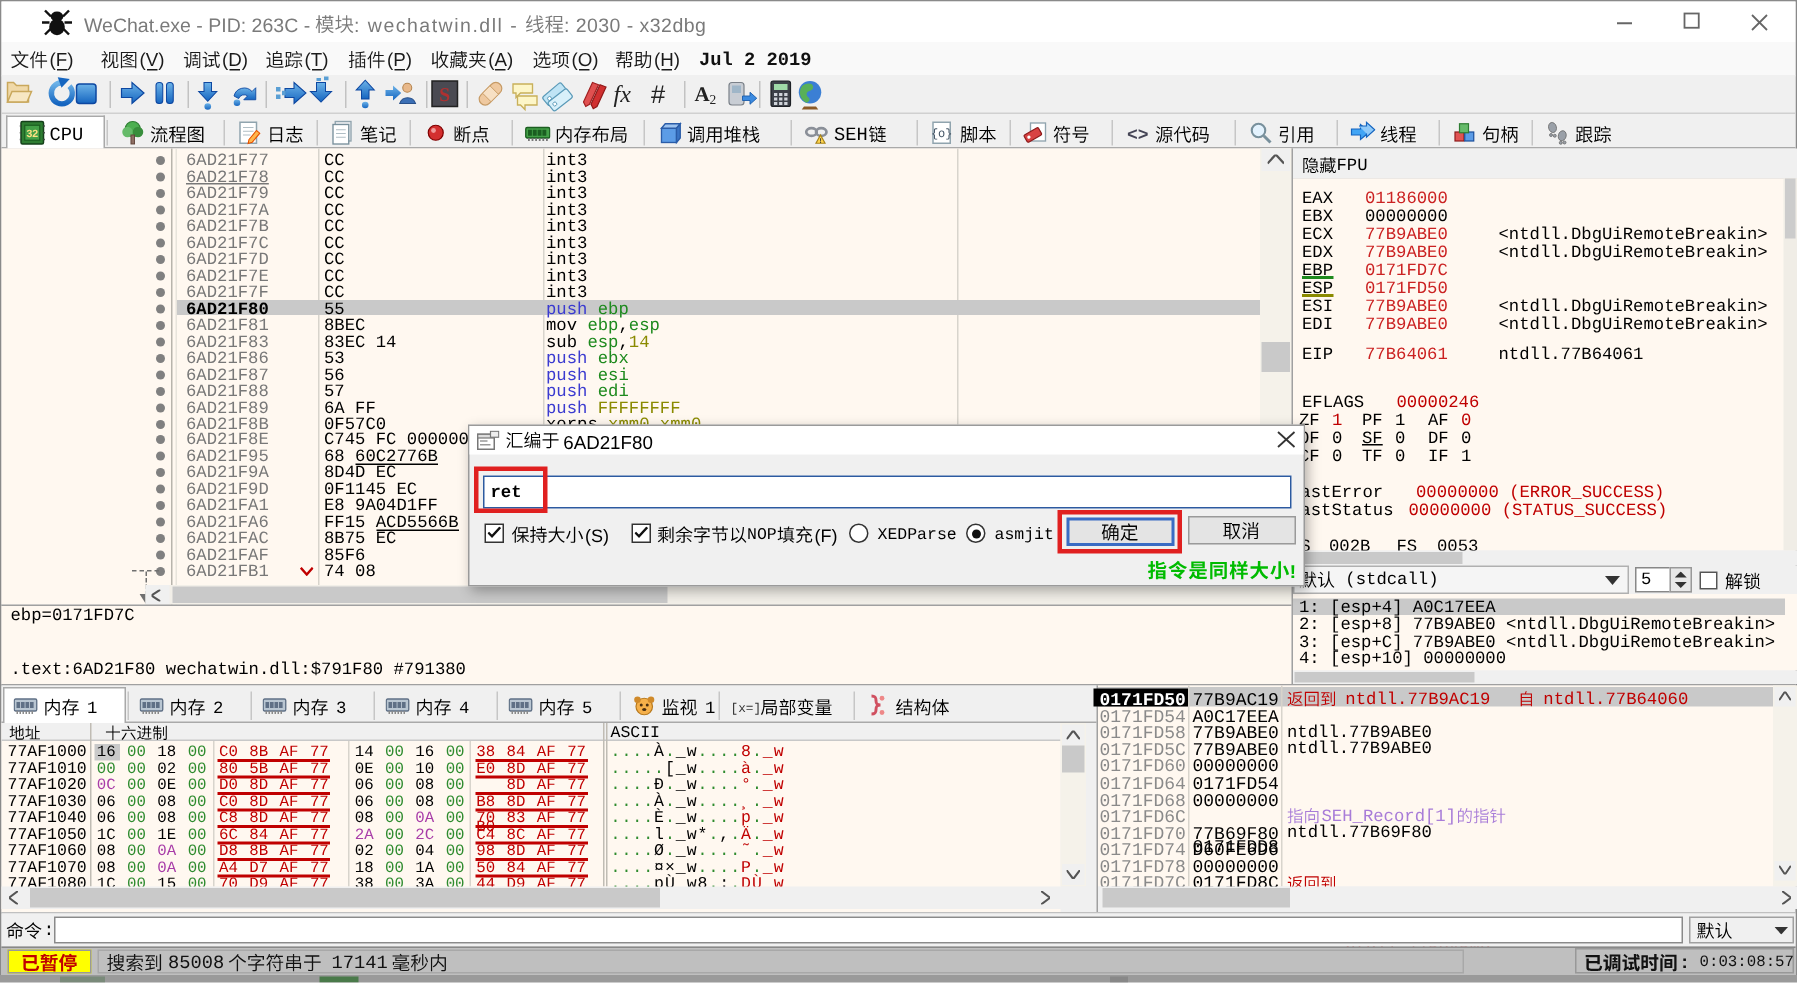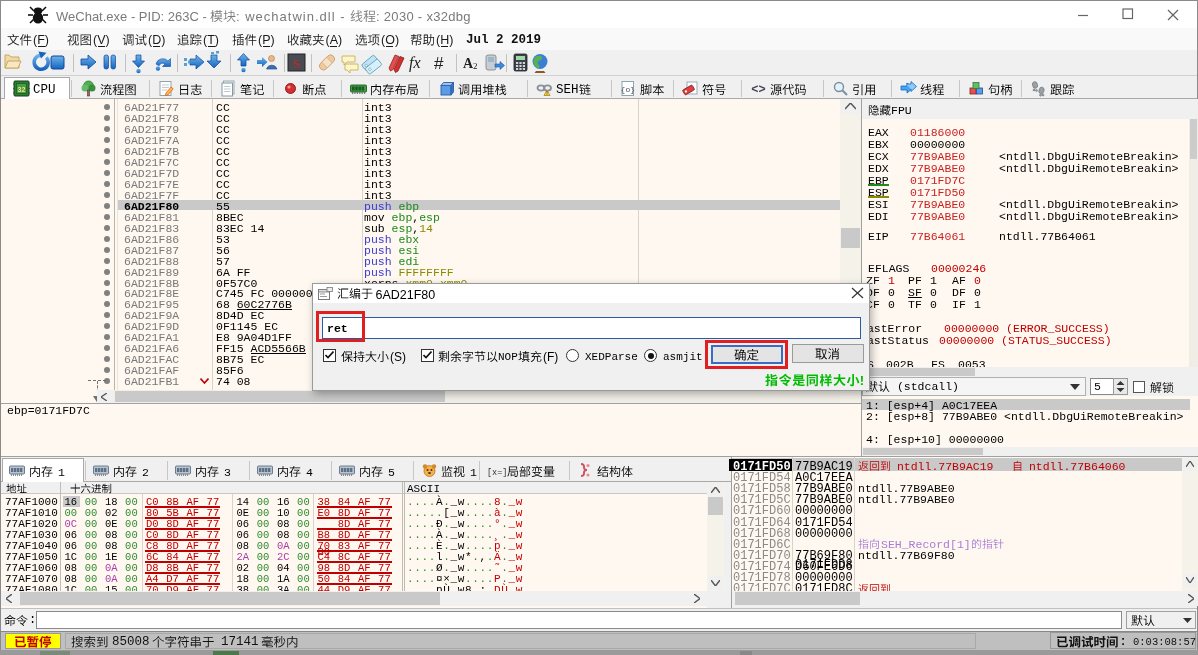--- a/index.html
+++ b/index.html
@@ -338,21 +338,21 @@
 <div style="position:absolute;left:362px;top:99px;width:1px;height:291px;background:#d8d4cc"></div>
 <div style="position:absolute;left:638px;top:99px;width:1px;height:291px;background:#d8d4cc"></div>
 <div style="position:absolute;left:114px;top:99px;width:1px;height:304px;background:#b8b4ac"></div>
 <div style="position:absolute;left:117px;top:99px;width:1px;height:304px;background:#e8e4dc"></div>
 <div style="position:absolute;left:118px;top:199.8px;width:722px;height:10.7px;background:#c9c9c9"></div>
 <div style="position:absolute;left:104px;top:104.3px;width:6px;height:6px;border-radius:3px;background:#808080"></div>
 <span style="position:absolute;left:124px;top:102.3px;font:11.5px 'Liberation Mono',monospace;line-height:1;color:#787878;white-space:pre;">6AD21F77</span>
 <span style="position:absolute;left:216px;top:102.3px;font:11.5px 'Liberation Mono',monospace;line-height:1;color:#000;white-space:pre;">CC</span>
 <span style="position:absolute;left:364px;top:102.3px;font:11.5px 'Liberation Mono',monospace;line-height:1;color:#000;white-space:pre;">int3</span>
 <div style="position:absolute;left:104px;top:115.2px;width:6px;height:6px;border-radius:3px;background:#808080"></div>
-<span style="position:absolute;left:124px;top:113.25px;font:11.5px 'Liberation Mono',monospace;line-height:1;color:#787878;white-space:pre;">6AD21F78</span>
+<span style="position:absolute;left:124px;top:113.25px;font:11.5px 'Liberation Mono',monospace;line-height:1;color:#787878;white-space:pre;text-decoration:underline;">6AD21F78</span>
 <span style="position:absolute;left:216px;top:113.25px;font:11.5px 'Liberation Mono',monospace;line-height:1;color:#000;white-space:pre;">CC</span>
 <span style="position:absolute;left:364px;top:113.25px;font:11.5px 'Liberation Mono',monospace;line-height:1;color:#000;white-space:pre;">int3</span>
 <div style="position:absolute;left:104px;top:126.2px;width:6px;height:6px;border-radius:3px;background:#808080"></div>
 <span style="position:absolute;left:124px;top:124.19999999999999px;font:11.5px 'Liberation Mono',monospace;line-height:1;color:#787878;white-space:pre;">6AD21F79</span>
 <span style="position:absolute;left:216px;top:124.19999999999999px;font:11.5px 'Liberation Mono',monospace;line-height:1;color:#000;white-space:pre;">CC</span>
 <span style="position:absolute;left:364px;top:124.19999999999999px;font:11.5px 'Liberation Mono',monospace;line-height:1;color:#000;white-space:pre;">int3</span>
 <div style="position:absolute;left:104px;top:137.1px;width:6px;height:6px;border-radius:3px;background:#808080"></div>
 <span style="position:absolute;left:124px;top:135.14999999999998px;font:11.5px 'Liberation Mono',monospace;line-height:1;color:#787878;white-space:pre;">6AD21F7A</span>
 <span style="position:absolute;left:216px;top:135.14999999999998px;font:11.5px 'Liberation Mono',monospace;line-height:1;color:#000;white-space:pre;">CC</span>
 <span style="position:absolute;left:364px;top:135.14999999999998px;font:11.5px 'Liberation Mono',monospace;line-height:1;color:#000;white-space:pre;">int3</span>
@@ -467,20 +467,21 @@
 <div style="position:absolute;left:115px;top:391px;width:330px;height:11px;background:#c9c9c9"></div>
 <div style="position:absolute;left:840px;top:99px;width:21px;height:304px;background:#f5f2ea"></div>
 <div style="position:absolute;left:841px;top:99px;width:19px;height:15px;background:#f0f0f0"></div>
 <svg style="position:absolute;left:845px;top:103px" width="11" height="7">
       <path d="M0 6 L5.5 0 L11 6" fill="none" stroke="#555" stroke-width="1.5"></path>
     </svg>
 <div style="position:absolute;left:841px;top:228px;width:19px;height:20px;background:#c9c9c9"></div>
 <div style="position:absolute;left:1px;top:403px;width:860px;height:1px;background:#a0a0a0"></div>
 <div style="position:absolute;left:1px;top:404px;width:860px;height:52px;background:#fff8f0"></div>
 <span style="position:absolute;left:7px;top:404.5px;font:11.5px 'Liberation Mono',monospace;line-height:1;color:#000;white-space:pre;">ebp=0171FD7C</span>
+<span style="position:absolute;left:7px;top:440.5px;font:11.5px 'Liberation Mono',monospace;line-height:1;color:#000;white-space:pre;">.text:6AD21F80 wechatwin.dll:$791F80 #791380</span>
 <div style="position:absolute;left:861px;top:99px;width:1px;height:357px;background:#a0a0a0"></div>
 <div style="position:absolute;left:862px;top:99px;width:336px;height:20px;background:#f0f0f0;border-bottom:1px solid #c0c0c0"></div>
 <svg style="position:absolute;left:868.0px;top:102.5px;width:23.0px;height:15.5px;overflow:visible" viewBox="0 -11.5 23.0 15.5">
       <path d="M5.5 -1.9V-0.1C5.5 0.6 5.7 0.8 6.7 0.8C6.9 0.8 8.2 0.8 8.4 0.8C9.2 0.8 9.4 0.5 9.5 -0.6C9.3 -0.7 9 -0.8 8.9 -0.9C8.8 0 8.8 0.1 8.4 0.1C8.1 0.1 7 0.1 6.8 0.1C6.3 0.1 6.2 0.1 6.2 -0.1V-1.9ZM4.5 -2C4.3 -1.3 4 -0.4 3.6 0.2L4.2 0.6C4.6 -0 4.9 -1 5.1 -1.7ZM6.2 -2.4C6.8 -2 7.7 -1.3 8.1 -0.9L8.5 -1.4C8.1 -1.8 7.3 -2.4 6.7 -2.9ZM9.1 -1.9C9.6 -1.1 10.2 -0.2 10.4 0.4L11 0.2C10.8 -0.5 10.2 -1.4 9.7 -2.1ZM6.3 -9.5C5.9 -8.8 5.1 -7.8 4.1 -7C4.3 -6.9 4.5 -6.7 4.6 -6.6L4.7 -6.6V-6.2H9.6V-5.2H5V-4.6H9.6V-3.5H4.6V-2.9H10.3V-6.8H8.3C8.7 -7.3 9.1 -7.9 9.4 -8.4L9 -8.7L8.8 -8.7H6.6C6.7 -8.9 6.9 -9.2 7 -9.4ZM5 -6.8C5.4 -7.2 5.8 -7.7 6.1 -8.1H8.4C8.1 -7.7 7.8 -7.2 7.5 -6.8ZM0.9 -9.1V0.9H1.6V-8.4H3.3C3 -7.7 2.7 -6.6 2.3 -5.8C3.2 -4.8 3.4 -4 3.4 -3.4C3.4 -3.1 3.3 -2.7 3.2 -2.6C3.1 -2.5 2.9 -2.5 2.8 -2.5C2.6 -2.5 2.4 -2.5 2.1 -2.5C2.2 -2.3 2.3 -2 2.3 -1.8C2.5 -1.8 2.8 -1.8 3.1 -1.8C3.3 -1.9 3.5 -1.9 3.7 -2C4 -2.3 4.1 -2.7 4.1 -3.3C4.1 -4.1 3.9 -4.9 3 -5.8C3.4 -6.8 3.9 -7.9 4.2 -8.9L3.7 -9.2L3.6 -9.1Z M21.1 -5.4C20.9 -4.4 20.6 -3.4 20.2 -2.6C20 -3.5 19.9 -4.7 19.8 -6.2H22.4V-6.9H21.7L22 -7.1C21.7 -7.4 21.2 -7.8 20.8 -8L20.3 -7.6C20.7 -7.4 21.1 -7.1 21.3 -6.9H19.8L19.8 -7.6H19.5V-8.1H22.3V-8.8H19.5V-9.6H18.7V-8.8H15.7V-9.6H15V-8.8H12.2V-8.1H15V-7.3H15.7V-8.1H18.7V-7.3H19.1L19.1 -6.9H14.1V-4.8H13.1V-6.8H12.5V-3.8H13.1V-4.2H14.1V-3.7V-3.2H12V-2.5H12.7V-1.9C12.7 -1.2 12.5 -0.2 11.9 0.6C12.1 0.6 12.3 0.8 12.4 0.9C13.1 0.1 13.2 -1.1 13.2 -1.9V-2.5H14.1C14.1 -1.4 13.9 -0.3 13.4 0.6C13.5 0.6 13.8 0.8 14 0.9C14.7 -0.4 14.8 -2.3 14.8 -3.7V-6.2H19.2C19.3 -4.3 19.5 -2.8 19.7 -1.7C19.5 -1.3 19.3 -1 19 -0.7V-1H17.6V-1.9H18.9V-4H17.6V-4.9H18.9V-5.4H15.4V0.3H16V-0.4H18.8C18.5 -0.1 18.1 0.2 17.7 0.4C17.9 0.6 18.2 0.8 18.3 0.9C19 0.4 19.5 -0.1 20 -0.8C20.4 0.3 20.9 0.9 21.6 0.9C22.2 0.9 22.5 0.6 22.6 -0.9C22.4 -0.9 22.2 -1.1 22 -1.2C22 -0.1 21.9 0.2 21.6 0.2C21.2 0.2 20.8 -0.4 20.4 -1.6C21.1 -2.6 21.5 -3.9 21.8 -5.3ZM17 -1H16V-1.9H17ZM17 -4H16V-4.9H17ZM16 -3.5H18.3V-2.4H16Z" fill="#000"></path>
     </svg>
 <span style="position:absolute;left:891px;top:104.5px;font:11.5px 'Liberation Mono',monospace;line-height:1;color:#000;white-space:pre;">FPU</span>
 <div style="position:absolute;left:862px;top:119px;width:336px;height:248px;background:#fff8f0"></div>
 <span style="position:absolute;left:868px;top:127.0px;font:11.5px 'Liberation Mono',monospace;line-height:1;color:#000;white-space:pre;">EAX</span>
 <span style="position:absolute;left:910px;top:127.0px;font:11.5px 'Liberation Mono',monospace;line-height:1;color:#cb2222;white-space:pre;">01186000</span>
 <span style="position:absolute;left:868px;top:139.0px;font:11.5px 'Liberation Mono',monospace;line-height:1;color:#000;white-space:pre;">EBX</span>
@@ -555,20 +556,21 @@
       <path d="M0.5 7 L4.5 11 L8.5 7 z" fill="#333"></path>
     </svg>
 <div style="position:absolute;left:1133px;top:381px;width:12px;height:12px;background:#fff;border:1px solid #555;box-sizing:border-box"></div>
 <svg style="position:absolute;left:1150.0px;top:380.0px;width:24.0px;height:16.2px;overflow:visible" viewBox="0 -12.0 24.0 16.2">
       <path d="M3.2 -6.4V-4.8H2V-6.4ZM3.8 -6.4H4.9V-4.8H3.8ZM1.9 -7C2.1 -7.4 2.3 -7.9 2.5 -8.4H4.2C4 -7.9 3.8 -7.4 3.6 -7ZM2.3 -10.1C1.9 -8.6 1.3 -7.2 0.4 -6.2C0.6 -6.1 0.9 -5.9 1 -5.7L1.3 -6.1V-3.8C1.3 -2.5 1.2 -0.7 0.4 0.6C0.6 0.7 0.9 0.9 1 1C1.5 0.2 1.8 -0.9 1.9 -1.9H3.2V0.3H3.8V-1.9H4.9V-0C4.9 0.1 4.9 0.2 4.8 0.2C4.6 0.2 4.3 0.2 3.8 0.1C3.9 0.3 4 0.6 4.1 0.8C4.7 0.8 5.1 0.8 5.3 0.7C5.5 0.6 5.6 0.4 5.6 0V-7H4.3C4.6 -7.5 4.9 -8.2 5.1 -8.7L4.6 -9L4.5 -9H2.8C2.9 -9.3 3 -9.6 3 -9.9ZM3.2 -4.2V-2.6H2C2 -3 2 -3.4 2 -3.8V-4.2ZM3.8 -4.2H4.9V-2.6H3.8ZM7.1 -5.5C6.9 -4.5 6.5 -3.5 6 -2.8C6.1 -2.7 6.4 -2.6 6.6 -2.5C6.8 -2.8 7 -3.2 7.2 -3.7H8.6V-2.1H6.1V-1.4H8.6V0.9H9.4V-1.4H11.5V-2.1H9.4V-3.7H11.2V-4.4H9.4V-5.6H8.6V-4.4H7.5C7.6 -4.7 7.7 -5.1 7.8 -5.4ZM6.1 -9.5V-8.8H7.8C7.6 -7.6 7.1 -6.6 5.9 -6C6 -5.9 6.3 -5.6 6.3 -5.5C7.8 -6.1 8.3 -7.3 8.6 -8.8H10.4C10.3 -7.3 10.2 -6.7 10.1 -6.5C10 -6.4 9.9 -6.4 9.7 -6.4C9.6 -6.4 9.1 -6.4 8.6 -6.5C8.7 -6.3 8.8 -6 8.8 -5.8C9.3 -5.8 9.8 -5.8 10 -5.8C10.4 -5.8 10.5 -5.9 10.7 -6.1C10.9 -6.4 11.1 -7.1 11.1 -9.1C11.2 -9.2 11.2 -9.5 11.2 -9.5Z M19.7 -5.4V-3.3C19.7 -2.1 19.4 -0.6 16.5 0.3C16.6 0.5 16.9 0.8 17 0.9C20.1 -0.1 20.5 -1.9 20.5 -3.3V-5.4ZM20.1 -0.7C21.1 -0.3 22.4 0.4 23 0.9L23.5 0.3C22.8 -0.1 21.5 -0.8 20.6 -1.2ZM17.3 -9.3C17.8 -8.7 18.3 -7.8 18.5 -7.2L19.1 -7.5C18.9 -8.1 18.4 -9 17.9 -9.6ZM22.3 -9.6C22 -8.9 21.5 -8 21.1 -7.4L21.7 -7.2C22.1 -7.8 22.6 -8.6 23 -9.3ZM14.2 -10C13.8 -8.9 13.2 -7.8 12.4 -7.1C12.6 -6.9 12.8 -6.5 12.8 -6.4C13.3 -6.8 13.7 -7.3 14 -7.9H17V-8.6H14.4C14.6 -9 14.7 -9.4 14.9 -9.8ZM12.9 -4.1V-3.3H14.5V-0.9C14.5 -0.3 14 0.1 13.8 0.3C13.9 0.4 14.2 0.7 14.3 0.9C14.4 0.6 14.8 0.5 16.9 -0.7C16.8 -0.9 16.8 -1.2 16.7 -1.4L15.2 -0.6V-3.3H16.9V-4.1H15.2V-5.8H16.7V-6.5H13.3V-5.8H14.5V-4.1ZM19.8 -10.1V-6.8H17.5V-1.2H18.3V-6H22V-1.2H22.7V-6.8H20.5V-10.1Z" fill="#000"></path>
     </svg>
 <div style="position:absolute;left:862px;top:396px;width:336px;height:51px;background:#fff8f0"></div>
 <div style="position:absolute;left:862px;top:398.5px;width:328px;height:11.5px;background:#c9c9c9"></div>
 <span style="position:absolute;left:866px;top:400px;font:11.5px 'Liberation Mono',monospace;line-height:1;color:#000;white-space:pre;">1: [esp+4] A0C17EEA</span>
 <span style="position:absolute;left:866px;top:411.3px;font:11.5px 'Liberation Mono',monospace;line-height:1;color:#000;white-space:pre;">2: [esp+8] 77B9ABE0 &lt;ntdll.DbgUiRemoteBreakin&gt;</span>
+<span style="position:absolute;left:866px;top:422.6px;font:11.5px 'Liberation Mono',monospace;line-height:1;color:#000;white-space:pre;">3: [esp+C] 77B9ABE0 &lt;ntdll.DbgUiRemoteBreakin&gt;</span>
 <span style="position:absolute;left:866px;top:433.9px;font:11.5px 'Liberation Mono',monospace;line-height:1;color:#000;white-space:pre;">4: [esp+10] 00000000</span>
 <div style="position:absolute;left:862px;top:447px;width:336px;height:9px;background:#f0f0f0"></div>
 <div style="position:absolute;left:863px;top:448px;width:120px;height:7px;background:#c9c9c9"></div>
 <div style="position:absolute;left:1px;top:456px;width:1196px;height:1px;background:#a0a0a0"></div>
 <div style="position:absolute;left:1px;top:457px;width:730px;height:25px;background:#f0f0f0"></div>
 <div style="position:absolute;left:1px;top:481px;width:730px;height:1px;background:#a9a9a9"></div>
 <div style="position:absolute;left:2px;top:458px;width:82px;height:24px;background:#fff;border:1px solid #a9a9a9;border-bottom:none;box-sizing:border-box"></div>
 <svg style="position:absolute;left:9px;top:462px" width="17" height="17" viewBox="0 0 17 17">
       <rect x="0.5" y="4" width="15" height="8" rx="1" fill="#b9c6d2" stroke="#5f7086" stroke-width="0.9"></rect>
 <g fill="#5f7086">

